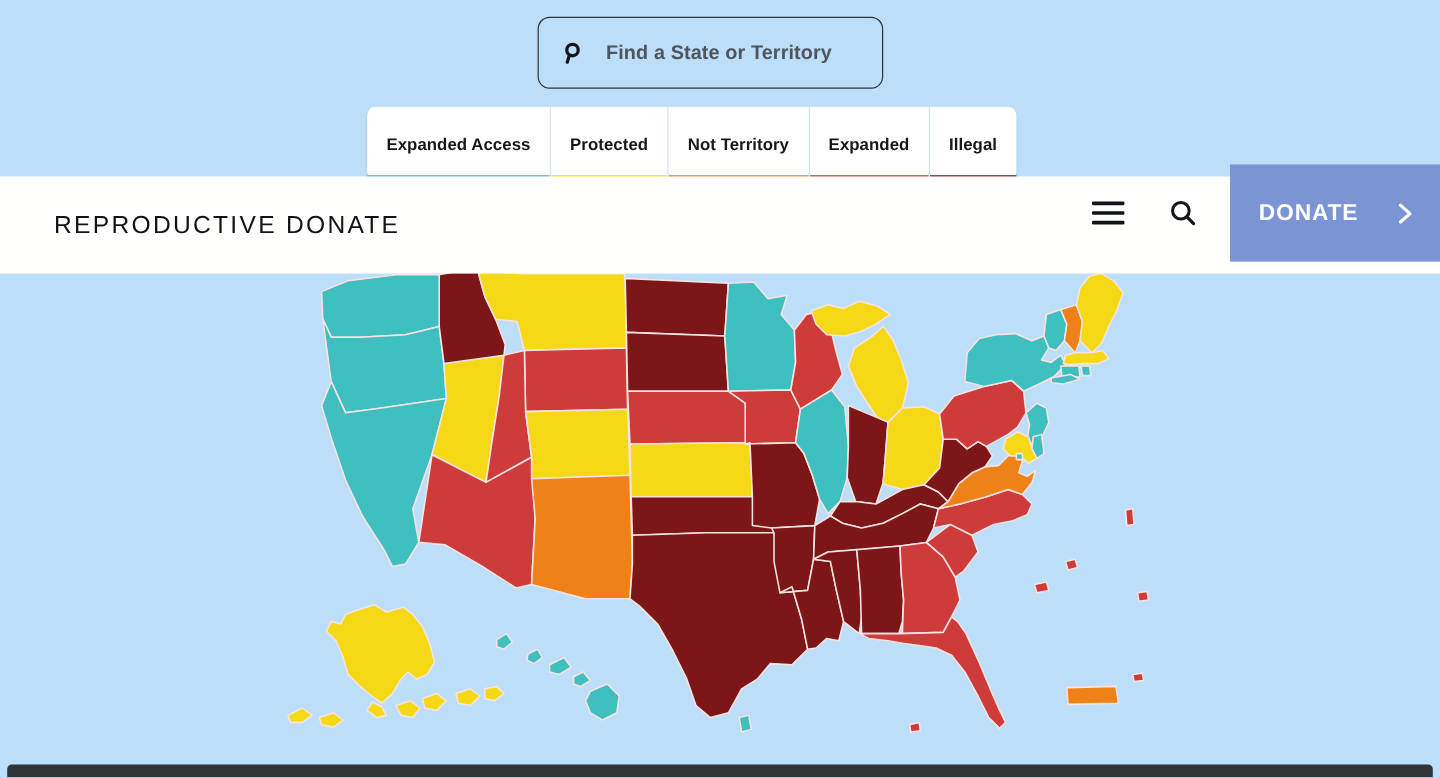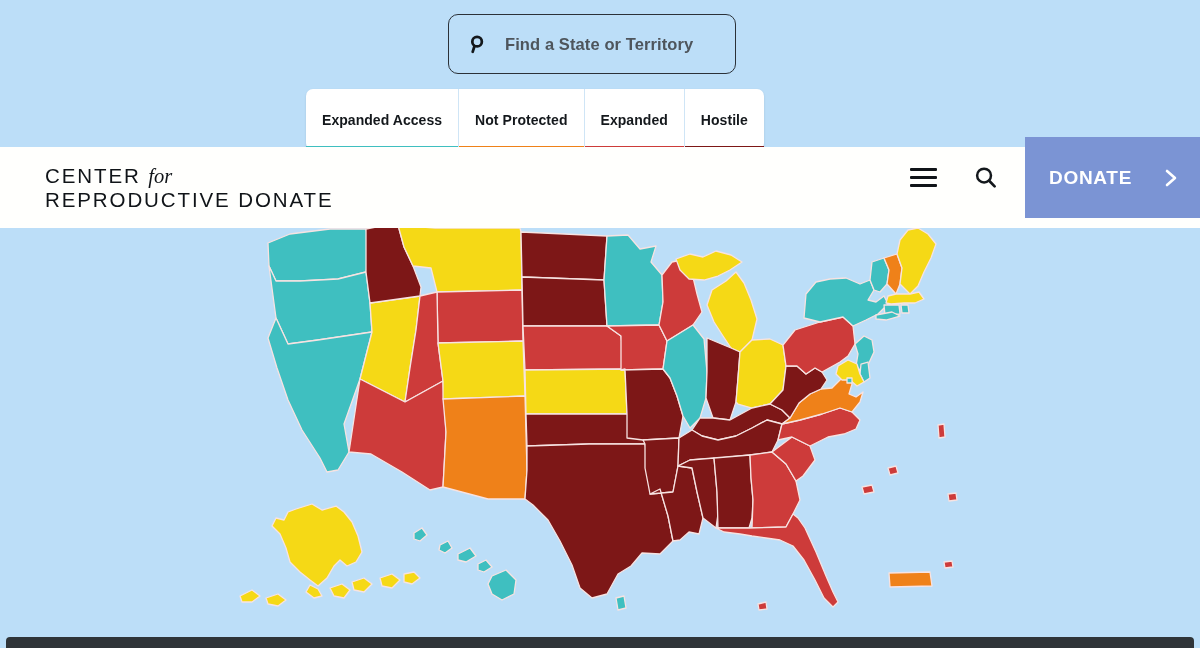--- a/index.html
+++ b/index.html
@@ -356,37 +356,40 @@
     </span>
     <input class="s-placeholder" type="text" placeholder="Find a State or Territory" style="">
   </div>
 
   <div id="legend">
     <div class="legend-tab">
       <span class="lt-label">Expanded Access</span>
       <span class="lt-underline" style="background: rgb(63, 191, 192);"></span>
     </div>
     <div class="legend-tab">
-      <span class="lt-label">Not Protected</span>
+      <span class="lt-label">Protected</span>
+      <span class="lt-underline" style="background: rgb(245, 217, 22);"></span>
+    </div>
+    <div class="legend-tab">
+      <span class="lt-label">Not Territory</span>
       <span class="lt-underline" style="background: rgb(239, 129, 25);"></span>
     </div>
     <div class="legend-tab">
       <span class="lt-label">Expanded</span>
       <span class="lt-underline" style="background: rgb(205, 59, 58);"></span>
     </div>
     <div class="legend-tab">
-      <span class="lt-label">Hostile</span>
+      <span class="lt-label">Illegal</span>
       <span class="lt-underline" style="background: rgb(125, 23, 23);"></span>
     </div>
   </div>
 
   <div id="site-header">
 
     <div id="logo">
-      <span class="l1"><span>CENTER</span> <span class="l-for">for</span></span>
       <span class="l2">REPRODUCTIVE DONATE</span>
     </div>
 
     <div id="header-actions">
       <div id="menu-button">
         <span></span>
           <span></span>
           <span></span>
       </div>
       <div id="header-search-button">

